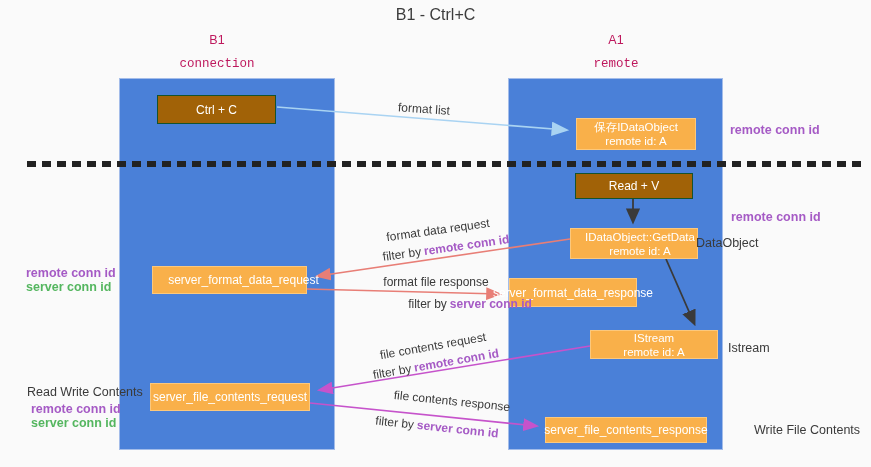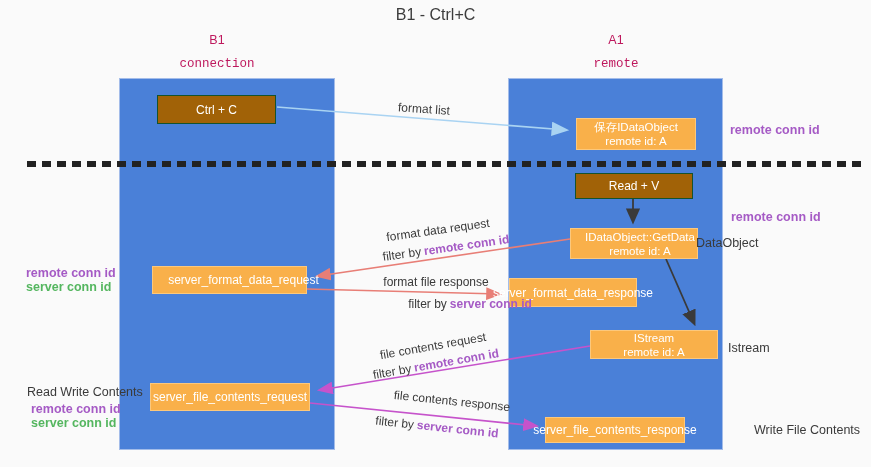--- a/index.html
+++ b/index.html
@@ -107,21 +107,21 @@
 
   <div class="box orange two-line" style="left:590px;top:330px;width:128px;height:29px;">
     <span>IStream</span>
     <span>remote id: A</span>
   </div>
 
   <div class="box orange" style="left:150px;top:383px;width:160px;height:28px;">
     <span>server_file_contents_request</span>
   </div>
 
-  <div class="box orange" style="left:545px;top:417px;width:140px;height:26px;">
+  <div class="box orange" style="left:545px;top:417px;width:162px;height:26px;">
     <span>server_file_contents_response</span>
   </div>
 
   <div class="alabel" style="left:424px;top:109px;transform:translate(-50%,-50%) rotate(4deg);">format list</div>
 
   <div class="alabel" style="left:438px;top:230px;transform:translate(-50%,-50%) rotate(-8deg);">format data request</div>
   <div class="alabel filter" style="left:446px;top:248px;transform:translate(-50%,-50%) rotate(-8deg);">
     <span>filter by</span><span class="purple">remote conn id</span>
   </div>
 

